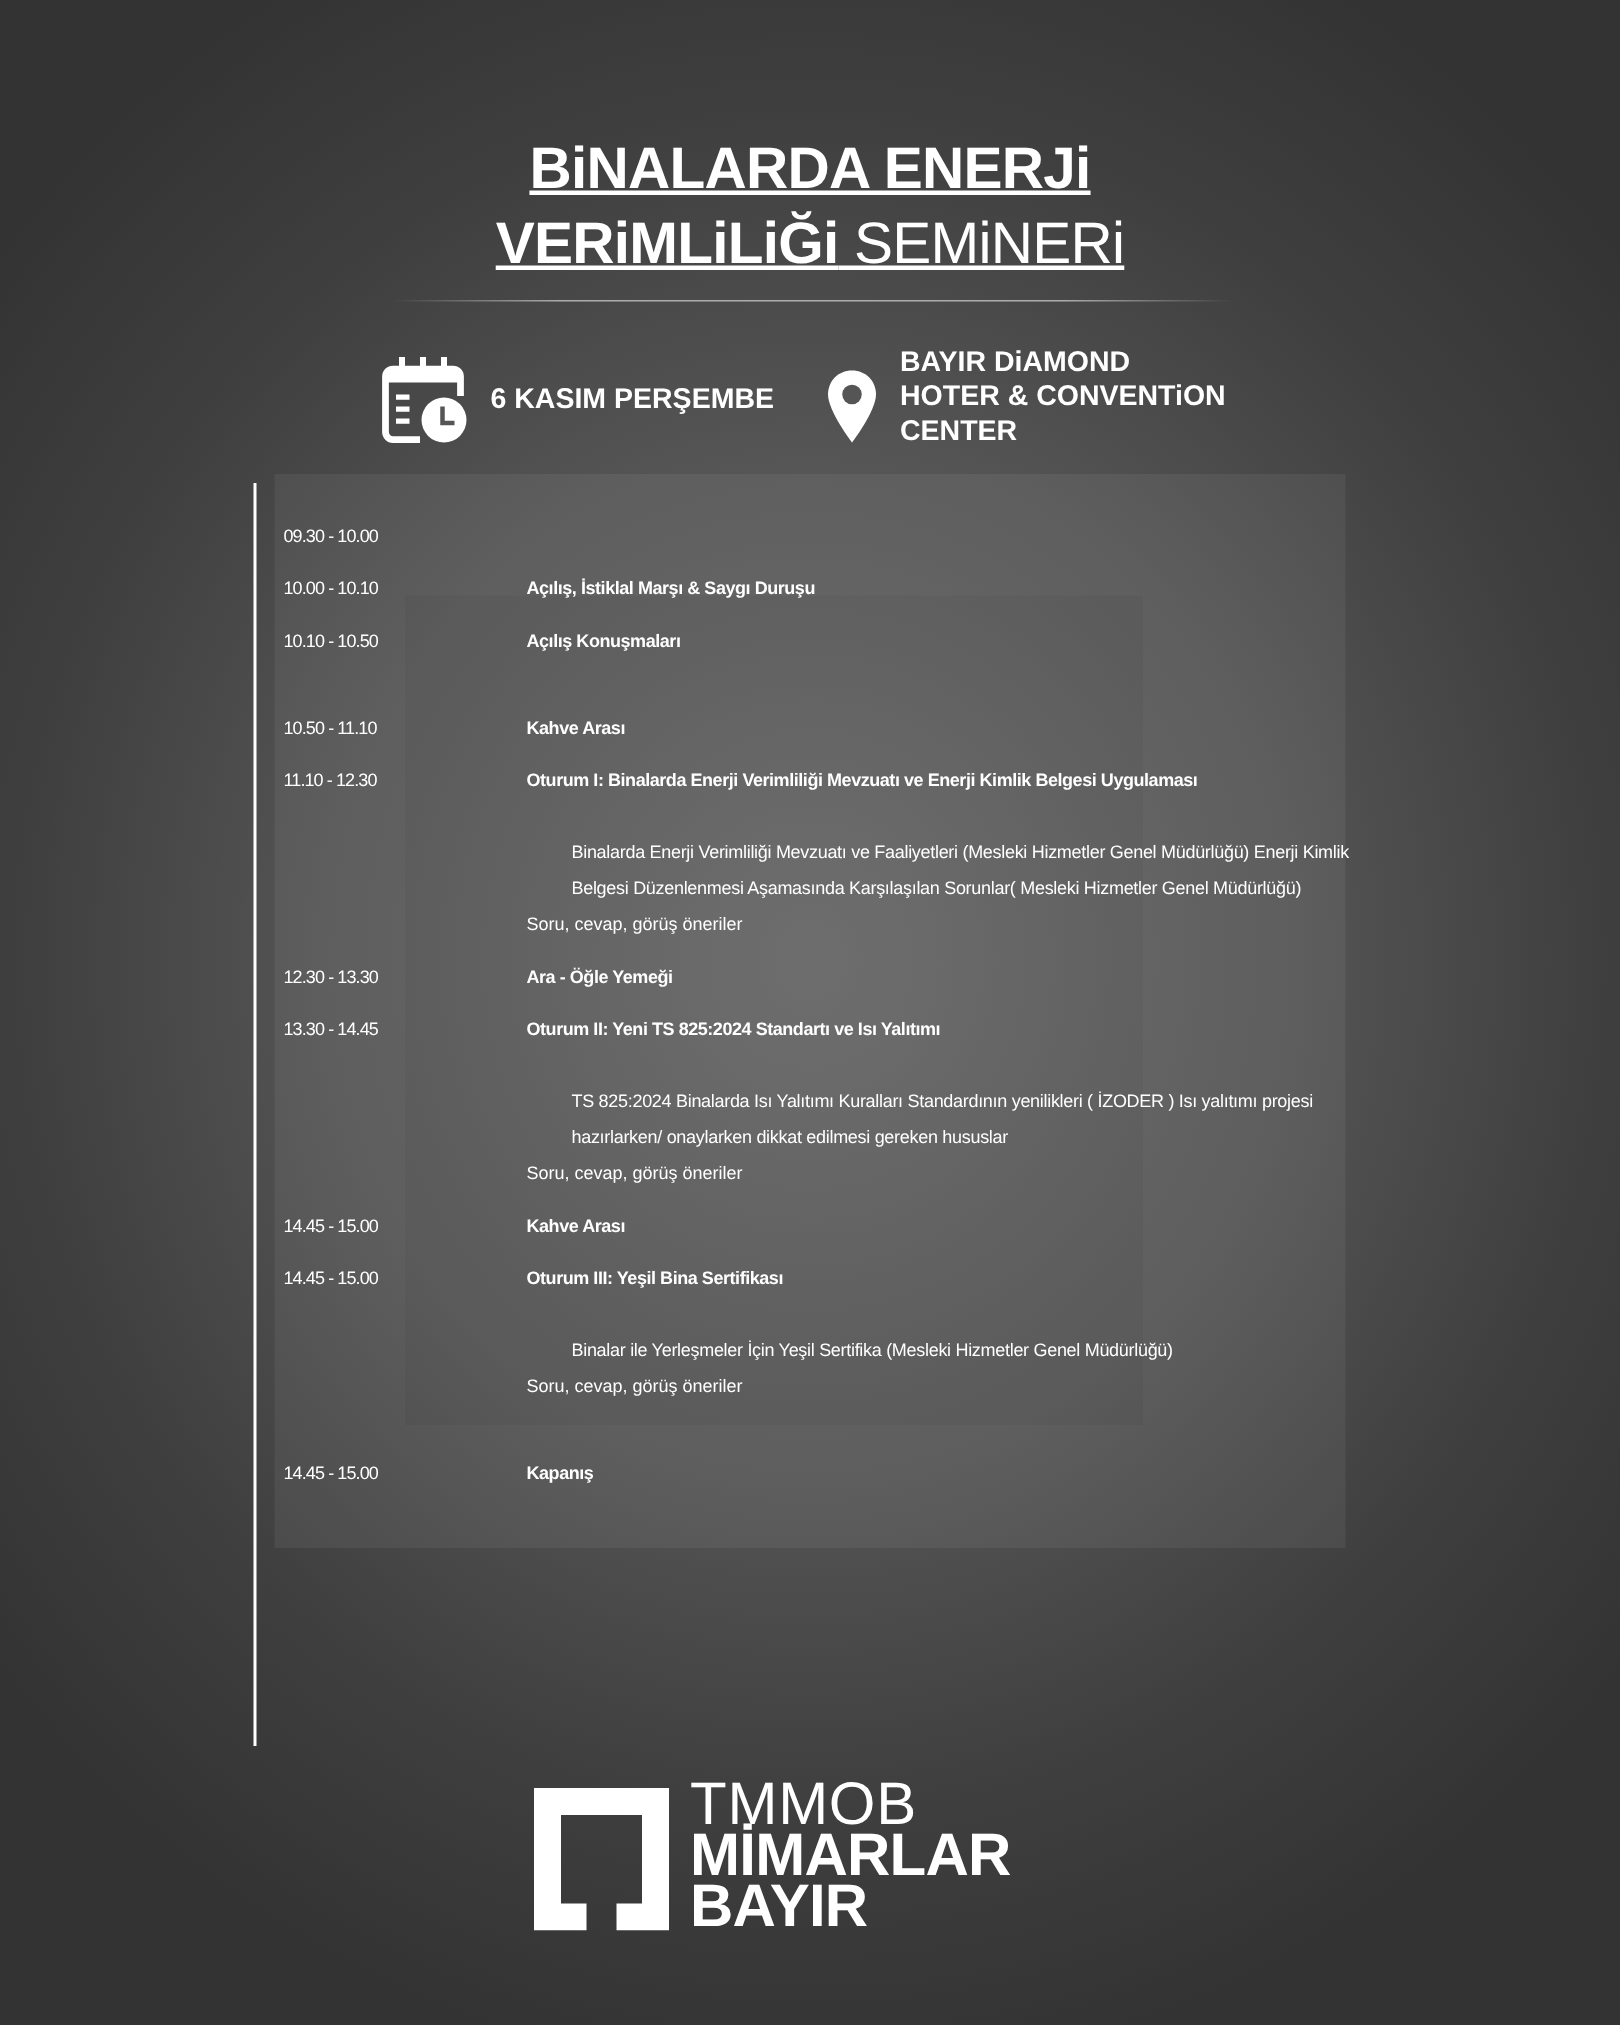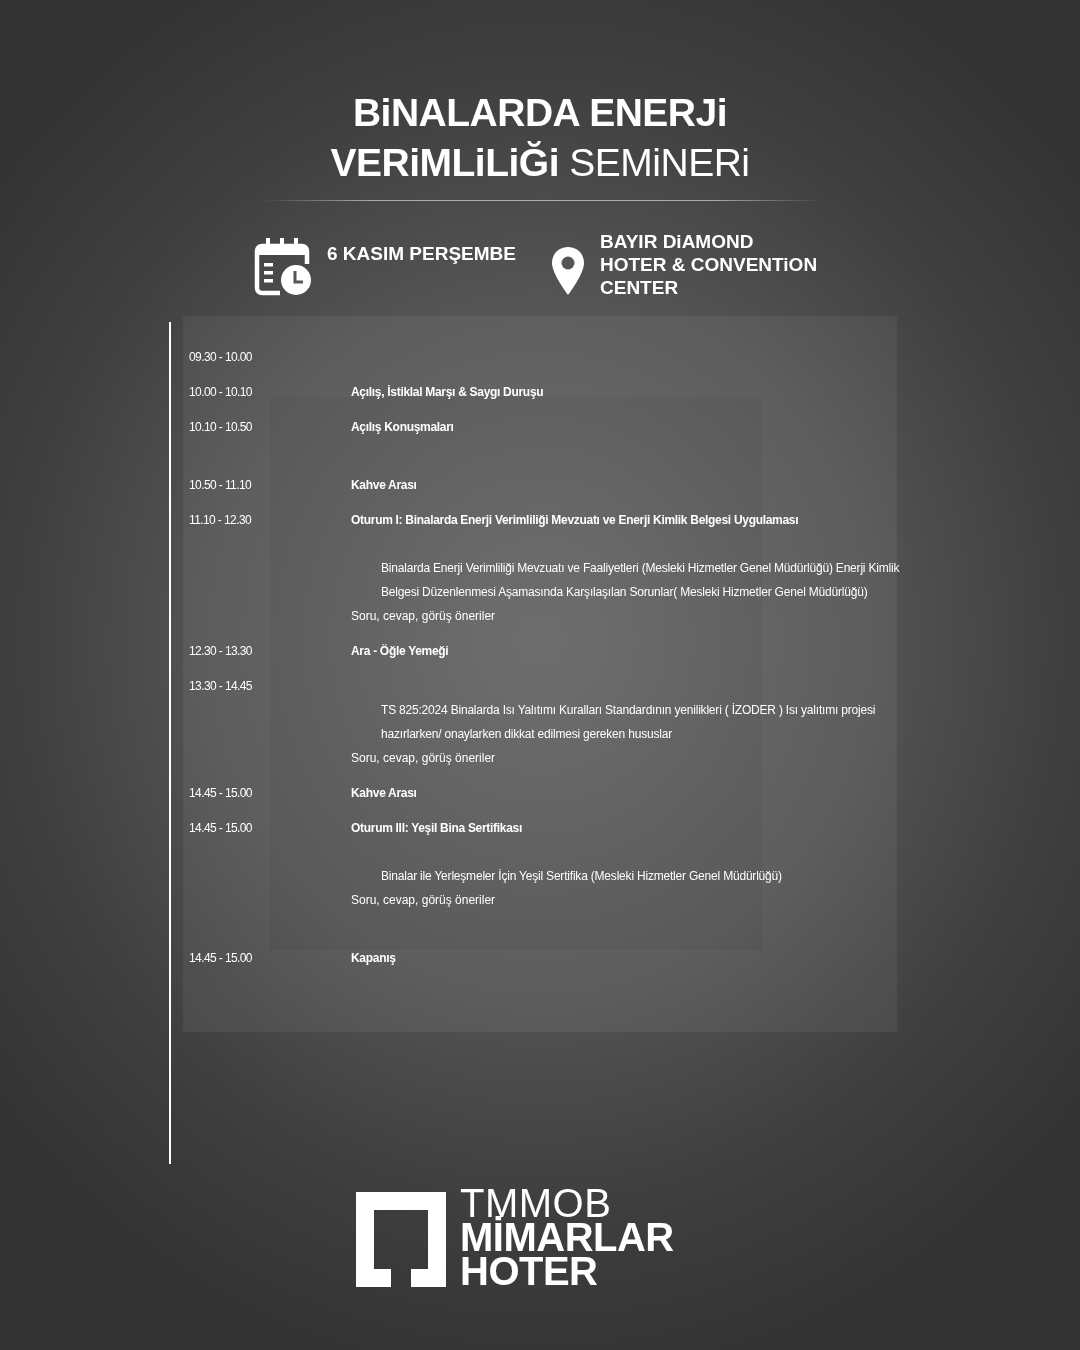--- a/index.html
+++ b/index.html
@@ -7,29 +7,30 @@
   body {
     position: relative;
     font-family: "Liberation Sans", "DejaVu Sans", sans-serif;
     color: #ffffff;
     background: radial-gradient(ellipse 700px 750px at 540px 640px, #6a6a6a 0%, #555555 45%, #3f3f3f 75%, #333333 100%);
   }
   .title {
     position: absolute; left: 0; top: 88px; width: 1080px;
     text-align: center; font-weight: 700; font-size: 39px; line-height: 50px;
     letter-spacing: -0.5px;
+    text-decoration: underline;
   }
   .title .light { font-weight: 400; }
   .divider {
     position: absolute; left: 262px; top: 200px; width: 560px; height: 1px;
     background: linear-gradient(90deg, rgba(255,255,255,0), rgba(255,255,255,0.55) 20%, rgba(255,255,255,0.55) 80%, rgba(255,255,255,0));
   }
   .info { position: absolute; top: 230px; left: 0; width: 1080px; height: 70px; }
   .cal-icon { position: absolute; left: 254px; top: 6px; width: 60px; height: 60px; }
-  .date-text { position: absolute; left: 327px; top: 13px; font-weight: 700; font-size: 19px; }
+  .date-text { position: absolute; left: 327px; top: 26px; font-weight: 700; font-size: 19px; }
   .pin-icon { position: absolute; left: 551px; top: 16px; width: 34px; height: 50px; }
   .venue-text { position: absolute; left: 600px; top: 0px; font-weight: 700; font-size: 19px; line-height: 23px; }
 
   .deco-outer {
     position: absolute; left: 183px; top: 316px; width: 714px; height: 716px;
     background: rgba(255,255,255,0.06);
   }
   .deco-inner {
     position: absolute; left: 270px; top: 397px; width: 492px; height: 553px;
     background: rgba(0,0,0,0.035);
@@ -124,20 +125,21 @@
   </div>
   <div class="row">
     <div class="time">12.30 - 13.30</div>
     <div class="body">
         <div class="head">Ara - Öğle Yemeği</div>
       </div>
   </div>
   <div class="row">
     <div class="time">13.30 - 14.45</div>
     <div class="body">
+      <div class="head">Oturum II: Yeni TS 825:2024 Standartı ve Isı Yalıtımı</div>
       <div class="desc">TS 825:2024 Binalarda Isı Yalıtımı Kuralları Standardının yenilikleri ( İZODER ) Isı yalıtımı projesi hazırlarken/ onaylarken dikkat edilmesi gereken hususlar</div>
       <div>Soru, cevap, görüş öneriler</div>
     </div>
   </div>
   <div class="row">
     <div class="time">14.45 - 15.00</div>
     <div class="body">
         <div class="head">Kahve Arası</div>
       </div>
   </div>
@@ -156,15 +158,15 @@
       </div>
   </div>
 </div>
 
 <div class="logo">
   <svg class="logo-mark" viewBox="0 0 90 95">
     <path d="M0 0 H90 V95 H55 V77 H72 V18 H18 V77 H35 V95 H0 Z" fill="#fff"></path>
   </svg>
   <div class="logo-text">
     <div class="l1">TMMOB</div>
-    <div class="l2">MİMARLAR HOTER</div>
+    <div class="l2">MİMARLAR BAYIR</div>
   </div>
 </div>
 
 </body></html>

